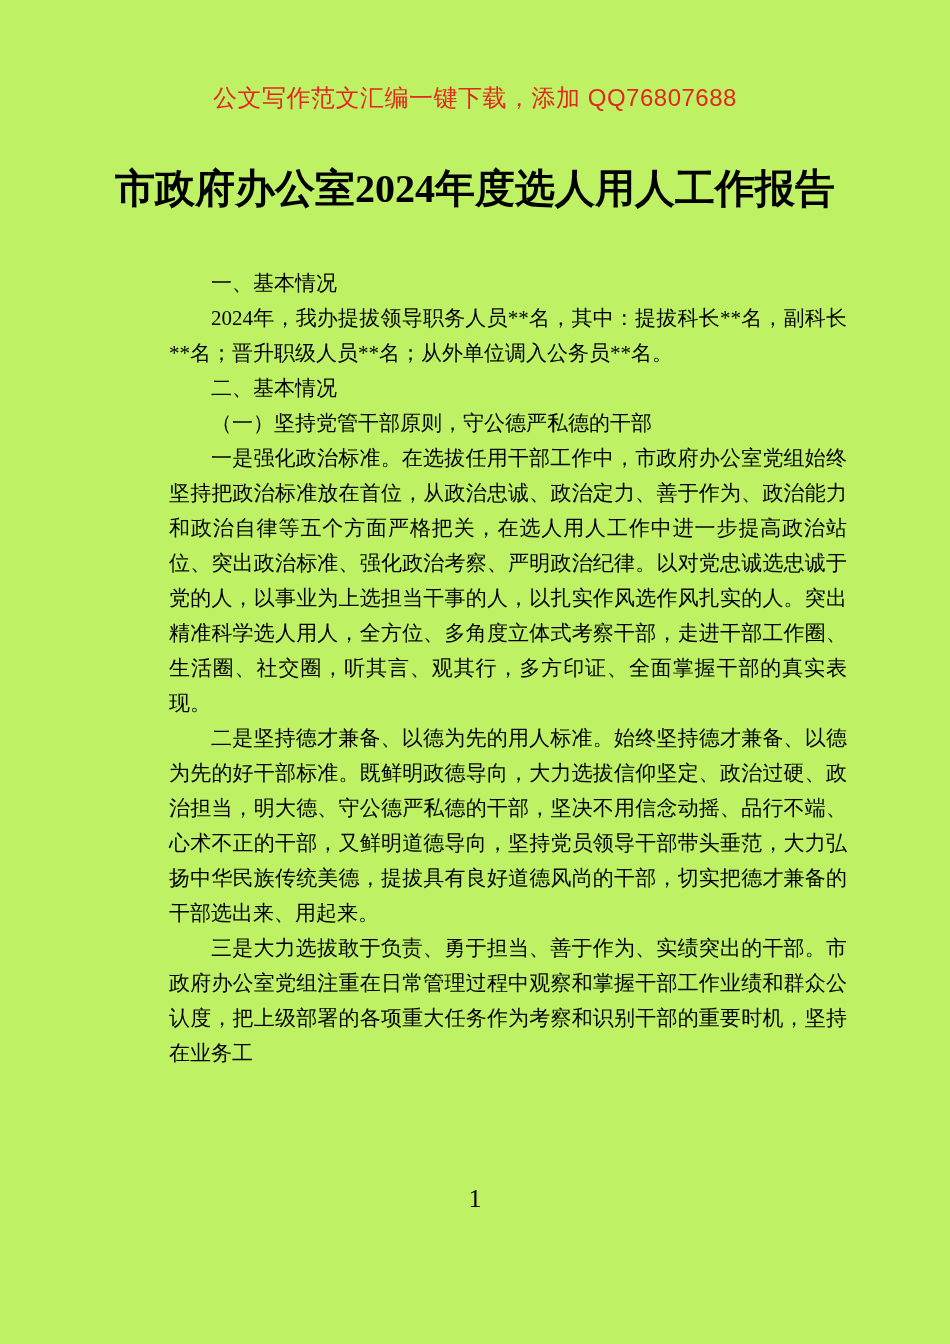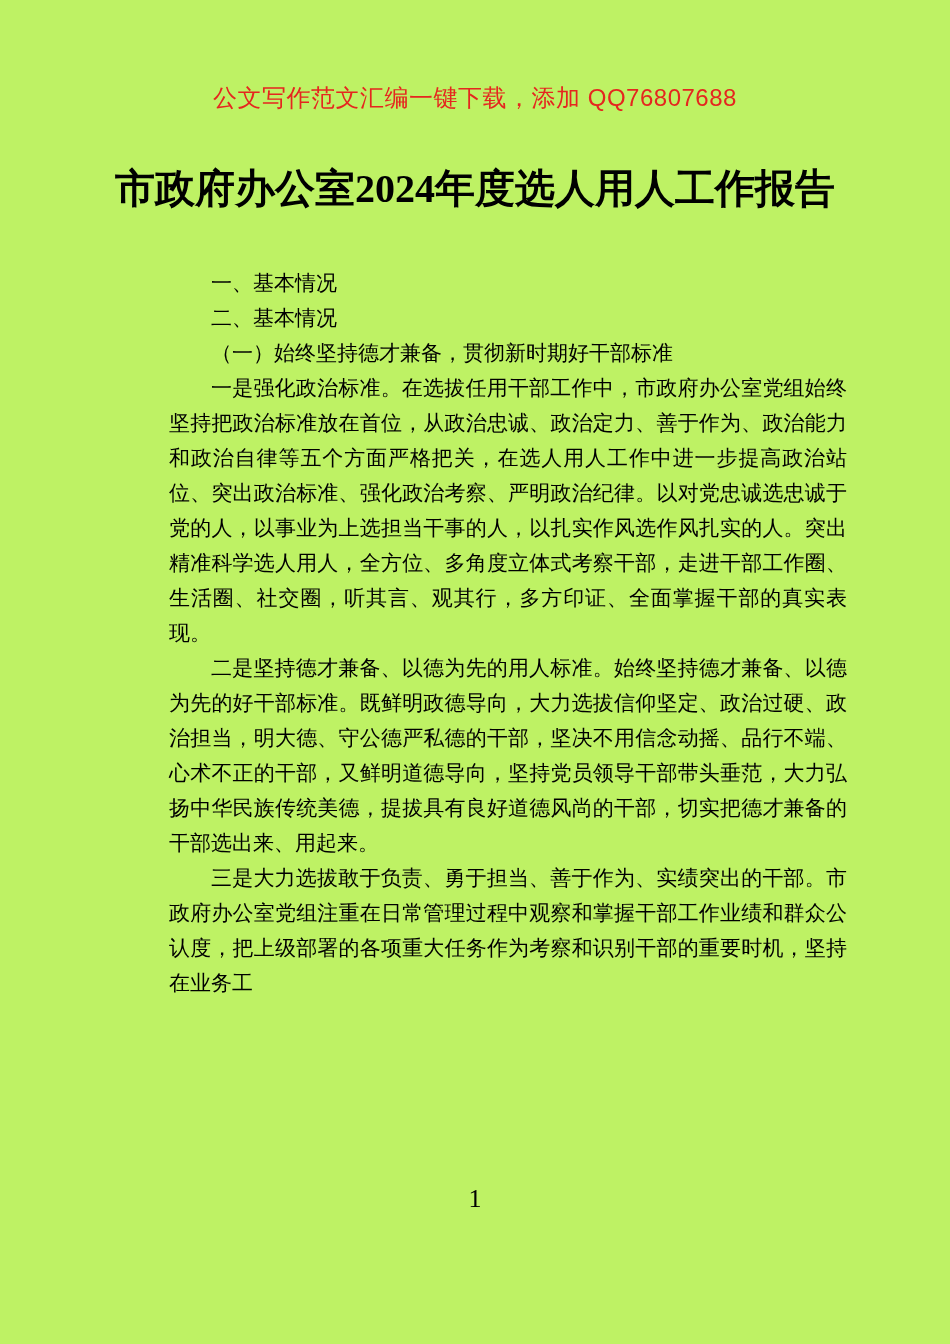--- a/index.html
+++ b/index.html
@@ -70,22 +70,23 @@
 <body>
 
 <div class="page">
 
   <div class="header-ad" style="color: rgb(229, 38, 31);">公文写作范文汇编一键下载，添加 QQ76807688</div>
 
   <div class="doc-title">市政府办公室2024年度选人用人工作报告</div>
 
   <div class="doc-body">
     <p>一、基本情况</p>
+    <p>2024年，我办提拔领导职务人员**名，其中：提拔科长**名，副科长**名；晋升职级人员**名；从外单位调入公务员**名。</p>
     <p>二、基本情况</p>
-    <p>（一）始终坚持德才兼备，贯彻新时期好干部标准</p>
+    <p>（一）坚持党管干部原则，守公德严私德的干部</p>
     <p>一是强化政治标准。在选拔任用干部工作中，市政府办公室党组始终坚持把政治标准放在首位，从政治忠诚、政治定力、善于作为、政治能力和政治自律等五个方面严格把关，在选人用人工作中进一步提高政治站位、突出政治标准、强化政治考察、严明政治纪律。以对党忠诚选忠诚于党的人，以事业为上选担当干事的人，以扎实作风选作风扎实的人。突出精准科学选人用人，全方位、多角度立体式考察干部，走进干部工作圈、生活圈、社交圈，听其言、观其行，多方印证、全面掌握干部的真实表现。</p>
     <p>二是坚持德才兼备、以德为先的用人标准。始终坚持德才兼备、以德为先的好干部标准。既鲜明政德导向，大力选拔信仰坚定、政治过硬、政治担当，明大德、守公德严私德的干部，坚决不用信念动摇、品行不端、心术不正的干部，又鲜明道德导向，坚持党员领导干部带头垂范，大力弘扬中华民族传统美德，提拔具有良好道德风尚的干部，切实把德才兼备的干部选出来、用起来。</p>
     <p>三是大力选拔敢于负责、勇于担当、善于作为、实绩突出的干部。市政府办公室党组注重在日常管理过程中观察和掌握干部工作业绩和群众公认度，把上级部署的各项重大任务作为考察和识别干部的重要时机，坚持在业务工</p>
   </div>
 
   <div class="page-number">1</div>
 
 </div>
 
 </body></html>

